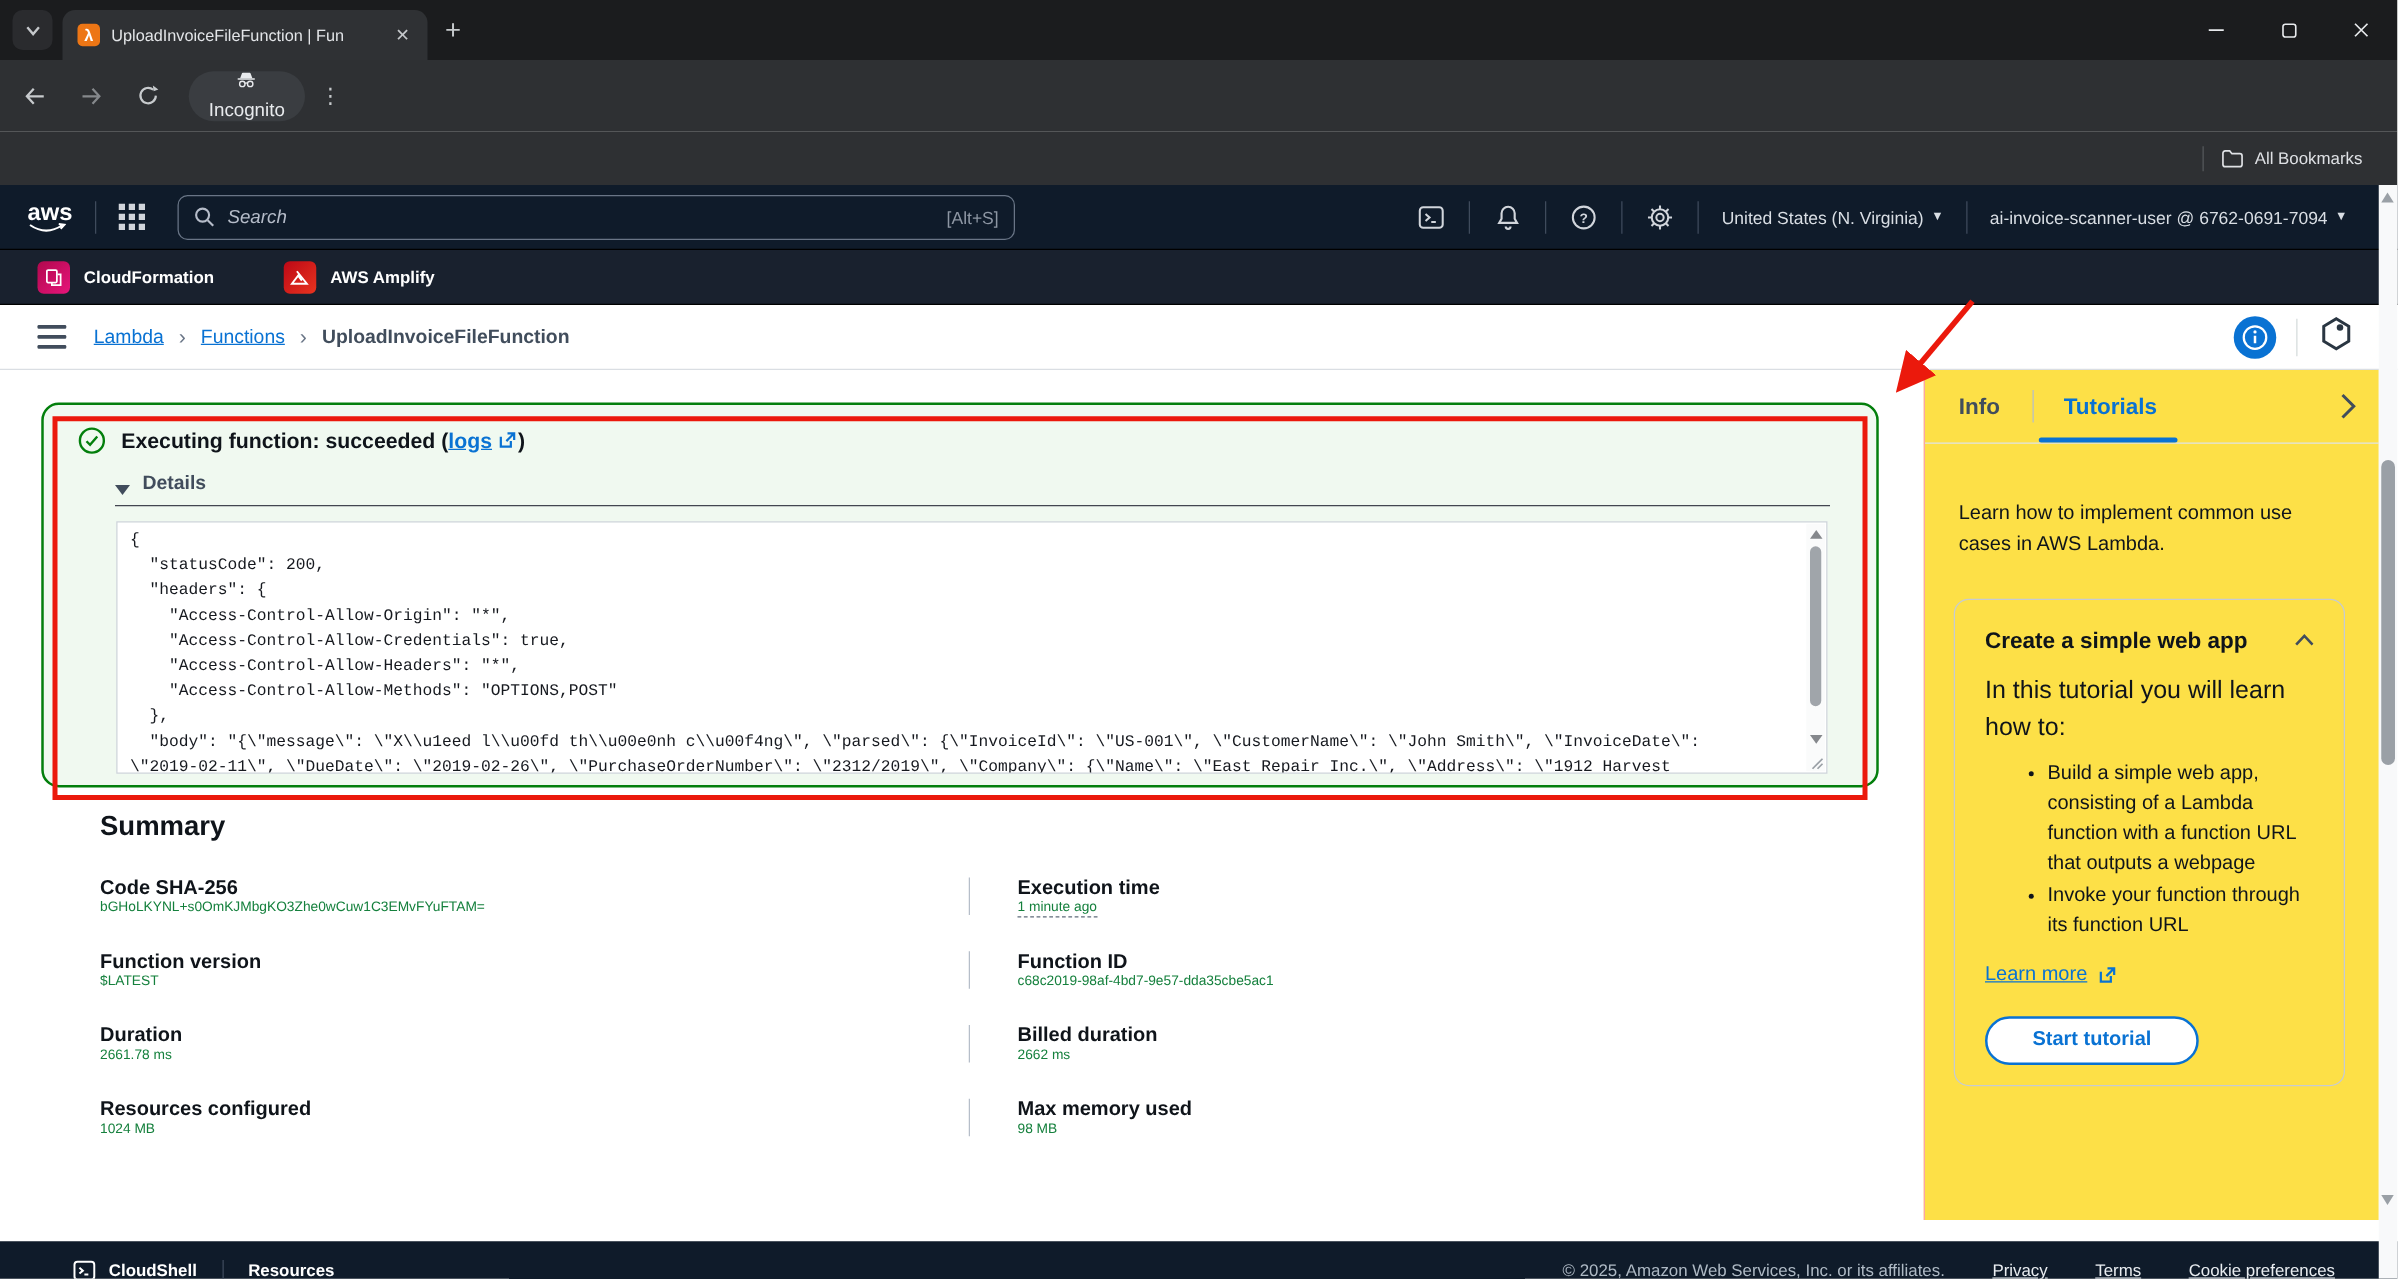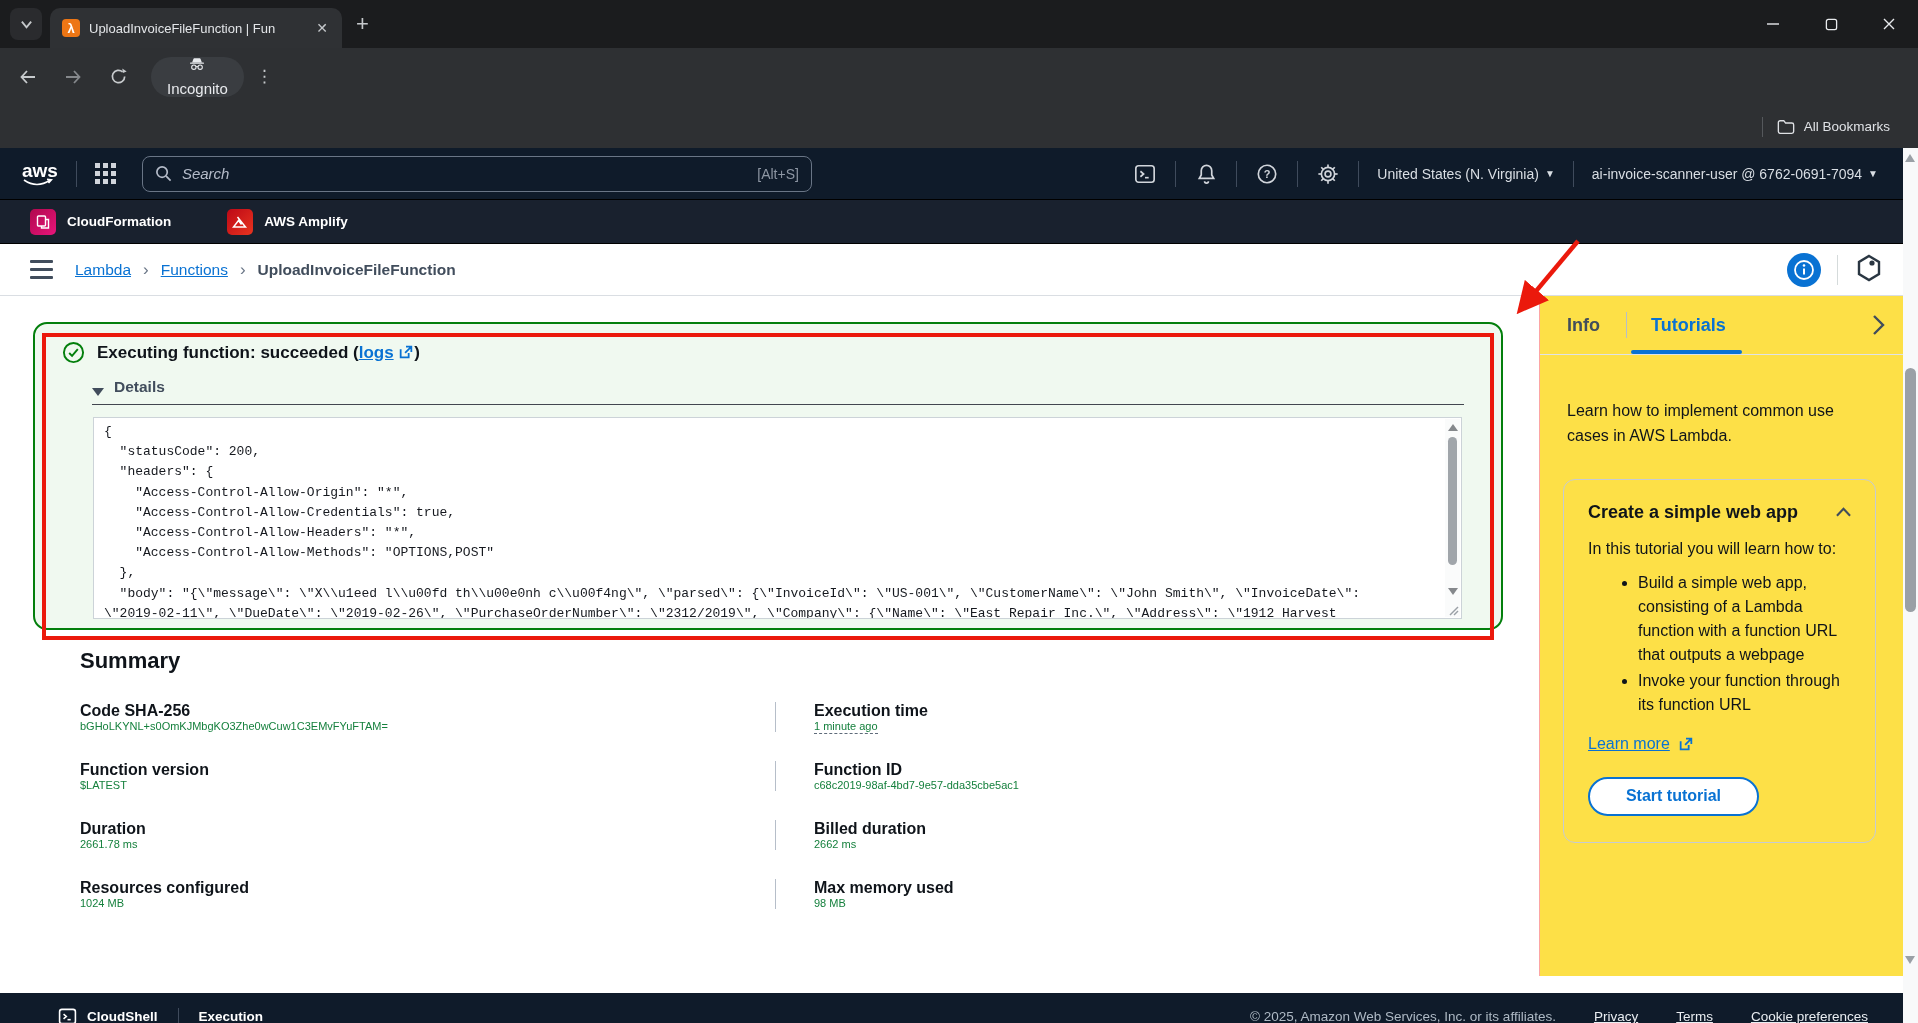--- a/index.html
+++ b/index.html
@@ -107,24 +107,24 @@
   
   .sidepanel { position:absolute; left:1539px; top:296px; width:364px; height:680px; background:#fde047; border-left:1px solid #fca5a5; }
   .side-tabs { position:relative; height:59px; border-bottom:1px solid #dfe3e7; display:flex; align-items:stretch; }
   .side-tab { display:flex; align-items:center; font-size:18px; font-weight:bold; position:relative; }
   .tab-info { color:#414d5c; padding:0 26px 0 27px; }
   .tab-divider { width:1px; height:26px; background:#b6bec9; align-self:center; }
   .tab-tutorials { color:#0972d3; padding:0 18px 0 22px; margin-left:2px; }
   .tab-tutorials::after { content:""; position:absolute; left:2px; right:2px; bottom:0; height:4px; background:#0972d3; border-radius:2px; }
   .side-chevron { position:absolute; right:18px; top:18px; color:#414d5c; }
   .side-intro { margin:44px 28px 0 27px; width:305px; font-size:16px; color:#0f141a; line-height:1.55; }
-  .tutcard { position:relative; margin:30px 0 0 23px; width:313px; border:1px solid #c6cbd3; border-radius:12px; padding:22px 24px 26px 24px; }
+  .tutcard { position:relative; margin:30px 0 0 23px; width:313px; border:1px solid #c6cbd3; border-radius:12px; padding:22px 24px 16px 24px; }
   .tutcard-head { display:flex; align-items:center; justify-content:space-between; }
   .tutcard-title { font-size:18px; font-weight:bold; color:#0f141a; }
-  .tutcard-body { margin-top:14px; font-size:16px; color:#0f141a; line-height:1.5; }
+  .tutcard-body { margin-top:14px; font-size:20px; color:#0f141a; line-height:1.5; }
   .tutcard ul { margin-top:10px; padding-left:50px; }
   .tutcard li { width:208px; font-size:16px; color:#0f141a; line-height:1.5; margin-bottom:2px; }
   .learnmore { margin-top:18px; display:flex; align-items:center; gap:8px; font-size:16px; }
   .learnmore a { color:#0972d3; text-decoration:underline; }
   .starttut { margin-top:24px; width:171px; height:39px; border:2px solid #0972d3; border-radius:20px; background:#fff;
               color:#0972d3; font-size:16px; font-weight:bold; display:flex; align-items:center; justify-content:center; }
 
   
   .footer { position:absolute; left:0; top:993px; width:100%; height:47px; background:#0f1b2a; display:flex; align-items:center; z-index:5;padding-left:28px; }
   .foot-item { display:flex; align-items:center; gap:10px; color:#fff; font-size:13.5px; font-weight:bold; }
@@ -474,21 +474,21 @@
     <div class="foot-item" style="margin-left:30px;">
       <svg width="19" height="19" viewBox="0 0 24 24">
           <rect x="2" y="3" width="20" height="18" rx="3" fill="none" stroke="#fff" stroke-width="2"></rect>
           <polyline points="7,9 10.5,12 7,15" fill="none" stroke="#fff" stroke-width="2"></polyline>
           <line x1="12" y1="16" x2="16" y2="16" stroke="#fff" stroke-width="2"></line>
         </svg>
       <span>CloudShell</span>
     </div>
     <div class="foot-sep"></div>
     <div class="foot-item">
-      <span>Execution</span>
+      <span>Resources</span>
     </div>
     <div class="foot-right">
       <span class="copyright">© 2025, Amazon Web Services, Inc. or its affiliates.</span>
       <a class="foot-link" href="#">Privacy</a>
       <a class="foot-link" href="#">Terms</a>
       <a class="foot-link" href="#">Cookie preferences</a>
     </div>
   </div>
 
   <div class="pagescroll">

